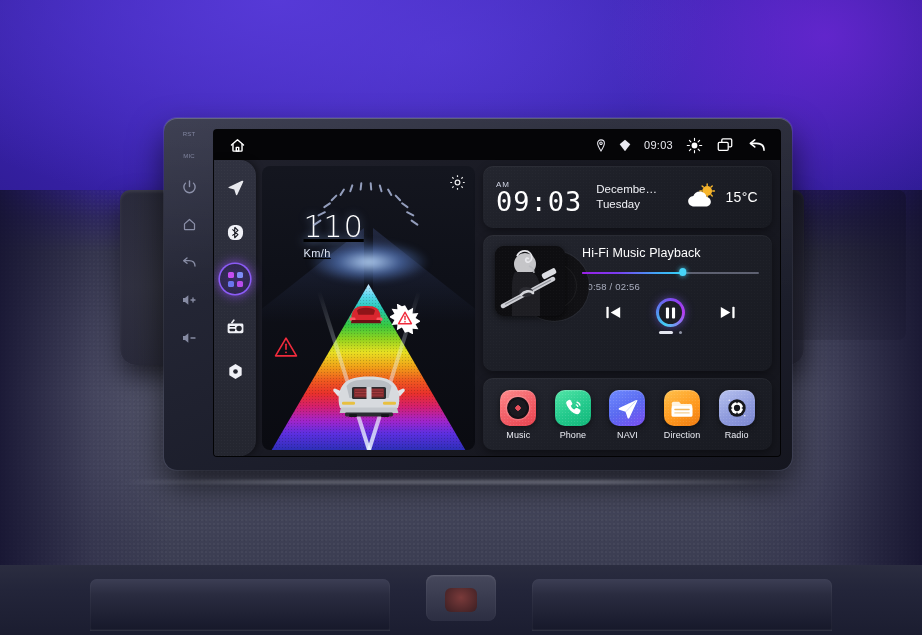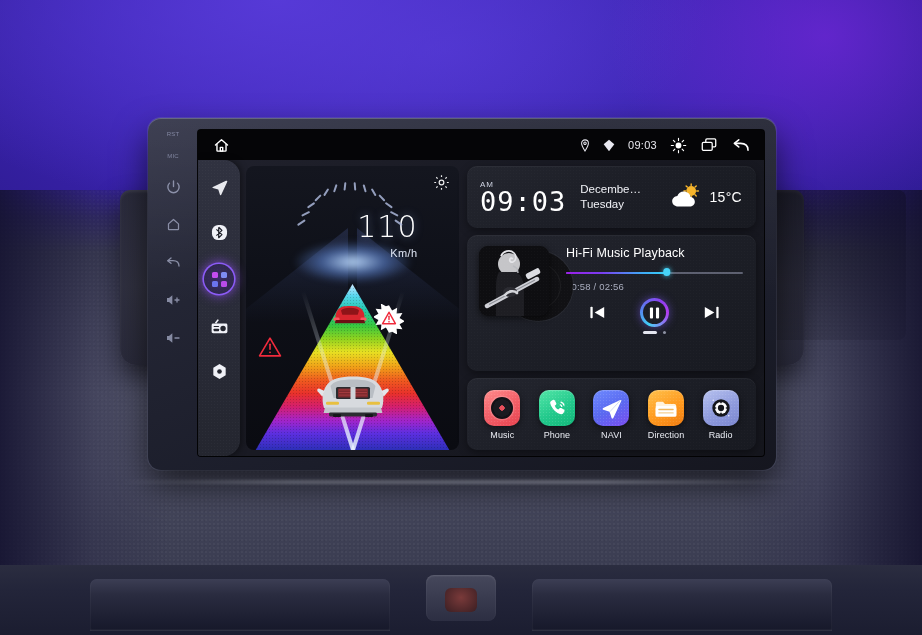--- a/index.html
+++ b/index.html
@@ -82,21 +82,21 @@
   .vent-btn { position:absolute; left:50%; transform:translateX(-50%); top:10px;
     width:70px; height:46px; border-radius:8px;
     background:linear-gradient(180deg, #46485c, #2c2e42);
     box-shadow:0 1px 2px rgba(255,255,255,.14) inset; }
   .vent-btn::after { content:""; position:absolute; left:50%; top:54%; transform:translate(-50%,-50%);
     width:32px; height:24px; border-radius:6px;
     background:radial-gradient(ellipse at 50% 40%, #7a3a3a, #3a1e22); }
 
   
   .unit {
-    position:absolute; left:148px; top:118px; width:628px; height:352px;
+    position:absolute; left:164px; top:118px; width:628px; height:352px;
     border-radius:13px;
     background:linear-gradient(160deg, #34364a 0%, #242635 30%, #1b1d2a 70%, #15161f 100%);
     box-shadow:0 16px 34px rgba(0,0,0,.62), 0 0 0 1px rgba(150,160,200,.22),
                0 1px 0 rgba(200,210,240,.28) inset;
     overflow:hidden;
   }
   .unit-sheen {
     position:absolute; left:0; top:0; width:100%; height:54%;
     background:linear-gradient(180deg, rgba(255,255,255,.055), rgba(255,255,255,0));
     pointer-events:none;
@@ -161,21 +161,21 @@
 
   
   .panes { flex:1; display:flex; gap:8px; padding:6px 8px 6px 6px; min-width:0; }
 
   
   .hud {
     flex:0 0 213px; position:relative; border-radius:8px; overflow:hidden;
     background:linear-gradient(180deg, #14161f 0%, #0e1018 40%, #0a0b11 100%);
   }
   .hud-gear { position:absolute; right:9px; top:8px; z-index:6; opacity:.92; }
-  .speedo { position:absolute; left:50%; top:10px; transform:translateX(-50%); text-align:right; z-index:5; }
+  .speedo { position:absolute; left:50%; top:10px; transform:translateX(-50%); text-align:left; z-index:5;text-decoration:underline; }
   .arc { position:relative; width:130px; height:66px; margin:0 auto; }
   .arc svg { display:block; }
   .spd-val { font-size:30px; color:#fff; letter-spacing:1px; line-height:1;
     margin-top:-30px; font-family:"DejaVu Sans", sans-serif; font-weight:300;
     text-shadow:0 0 9px rgba(150,190,255,.5); }
   .spd-unit { font-size:11px; color:#dfe6f5; margin-top:5px; letter-spacing:.4px; }
   .cone-l, .cone-r {
     position:absolute; top:62px; width:120px; height:95px;
     background:linear-gradient(180deg, rgba(120,150,255,.16), rgba(60,80,200,0));
   }

